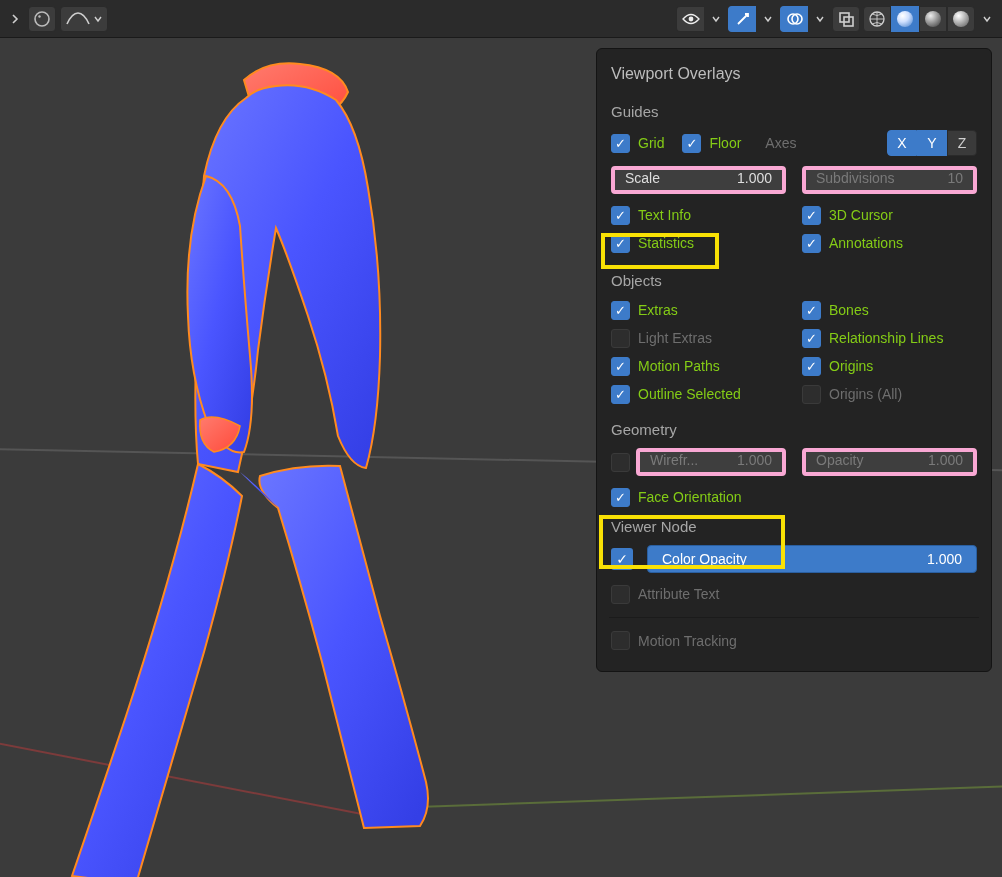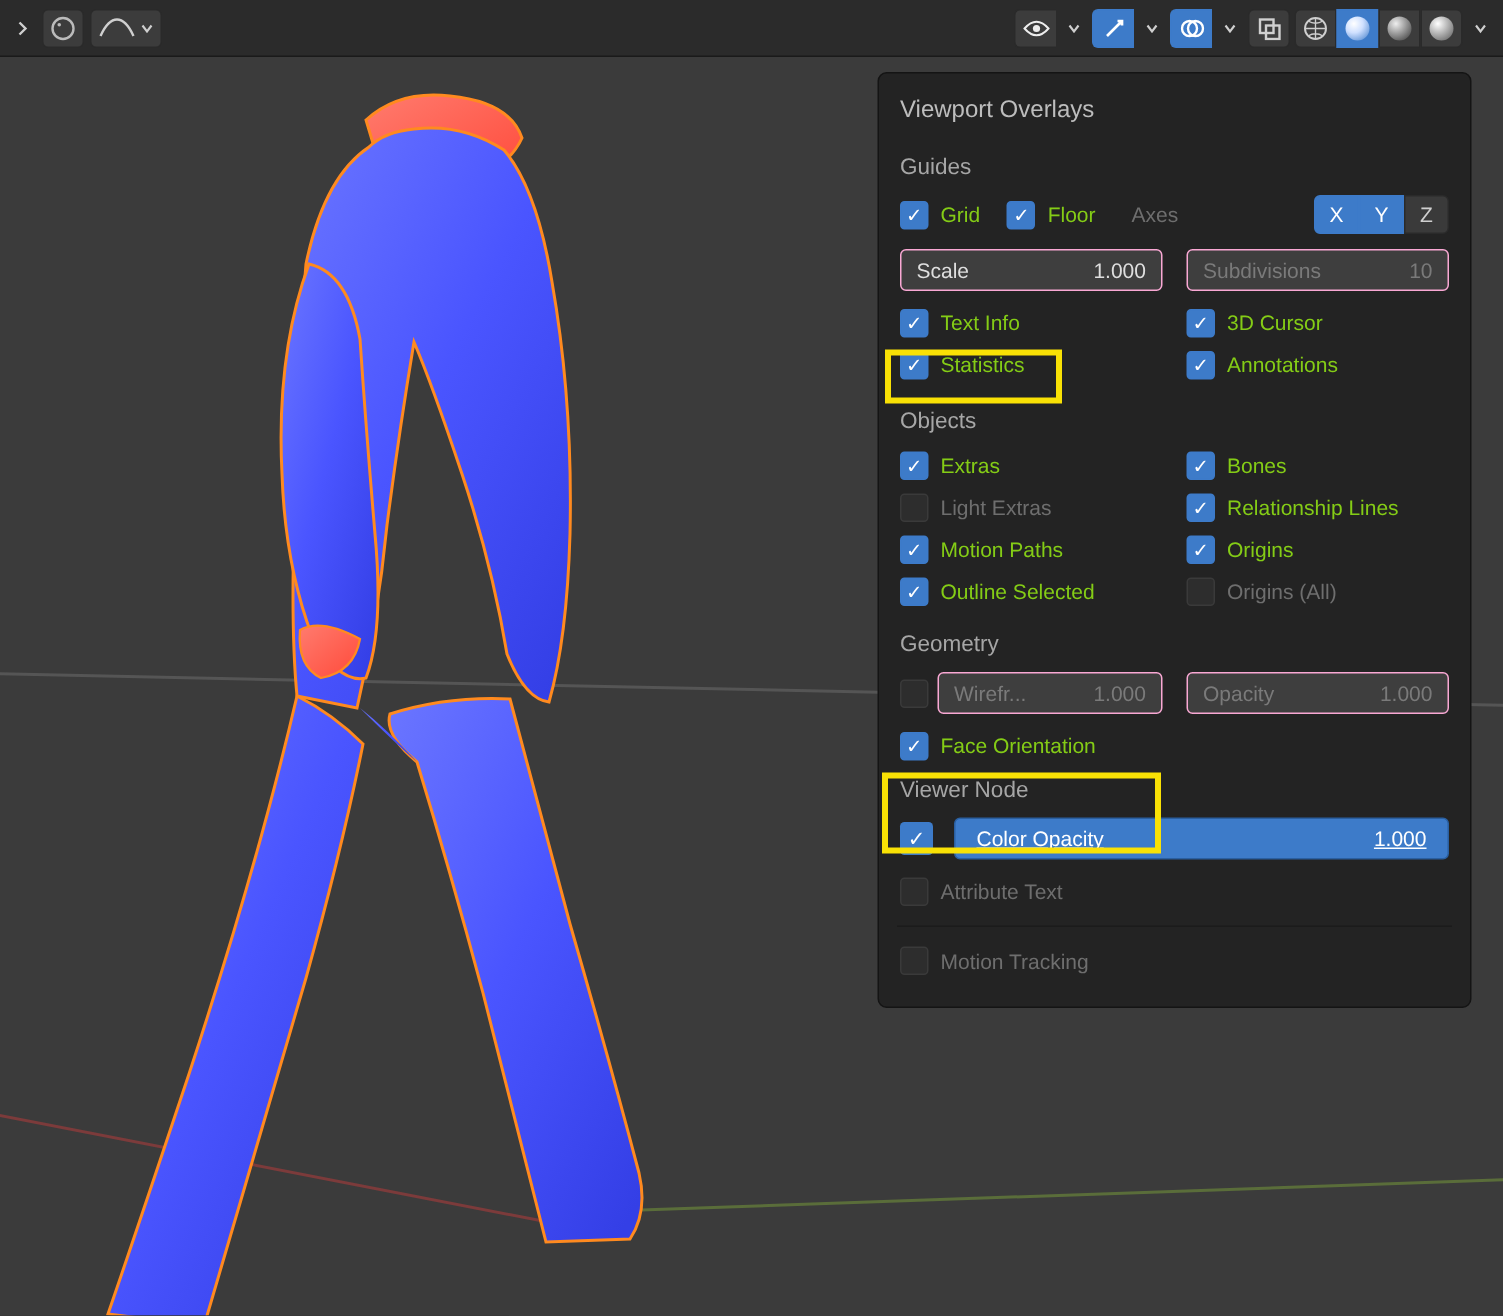--- a/index.html
+++ b/index.html
@@ -68,21 +68,21 @@
   .figure-wrap {
     position: absolute;
     left: 8px; top: 18px;
     width: 520px; height: 842px;
     pointer-events: none;
   }
 
   
   .panel {
     position: absolute;
-    right: 21px;
+    right: 10px;
     top: 48px;
     width: 396px;
     background: #232323;
     border: 1px solid #141414;
     border-radius: 6px;
     padding: 16px 14px 18px 14px;
   }
   .panel .title { font-size: 16px; color: #bdbdbd; margin-bottom: 20px; }
   .section-hdr { font-size: 15px; color: #a6a6a6; margin: 8px 0 10px 0; }
 
@@ -103,24 +103,24 @@
     width: 19px; height: 19px;
     border-radius: 3px;
     background: #2d2d2d;
     border: 1px solid #3a3a3a;
     display: inline-flex; align-items:center; justify-content:center;
   }
   .chk .box.on { background: #3d7bc9; border-color:#3d7bc9; }
   .chk .box.on::after { content:"✓"; color:#fff; font-size:13px; line-height:1; }
 
   .numfield {
-    display: flex; align-items: center; justify-content: space-between;
+    display: flex; align-items: flex-start; justify-content: space-between;
     height: 28px;
     background: #3e3e3e;
-    border: 1px solid #f9a8d4;
+    border: 4px solid #f9a8d4;
     border-radius: 4px;
     padding: 0 10px;
     color: #dedede;
   }
   .numfield.dim { color:#7a7a7a; }
 
   .axis-group { display:flex; gap:0; margin-left:auto; }
   .axis-btn {
     width: 30px; height: 26px;
     display:flex;align-items:center;justify-content:center;
@@ -144,21 +144,20 @@
     margin-bottom: 10px;
   }
   .slider {
     height: 28px;
     background: #3d7bc9;
     border-radius: 4px;
     border: 1px solid #2a5fa0;
     display:flex; align-items:center; justify-content:space-between;
     padding: 0 14px;
     color:#fff;
-    text-decoration:underline;
   }
 
   .sep { height:1px; background:#1b1b1b; margin:10px -2px 12px -2px; }
 
   svg { display:block; }
 </style>
 </head>
 <body>
 
 <div class="header">

